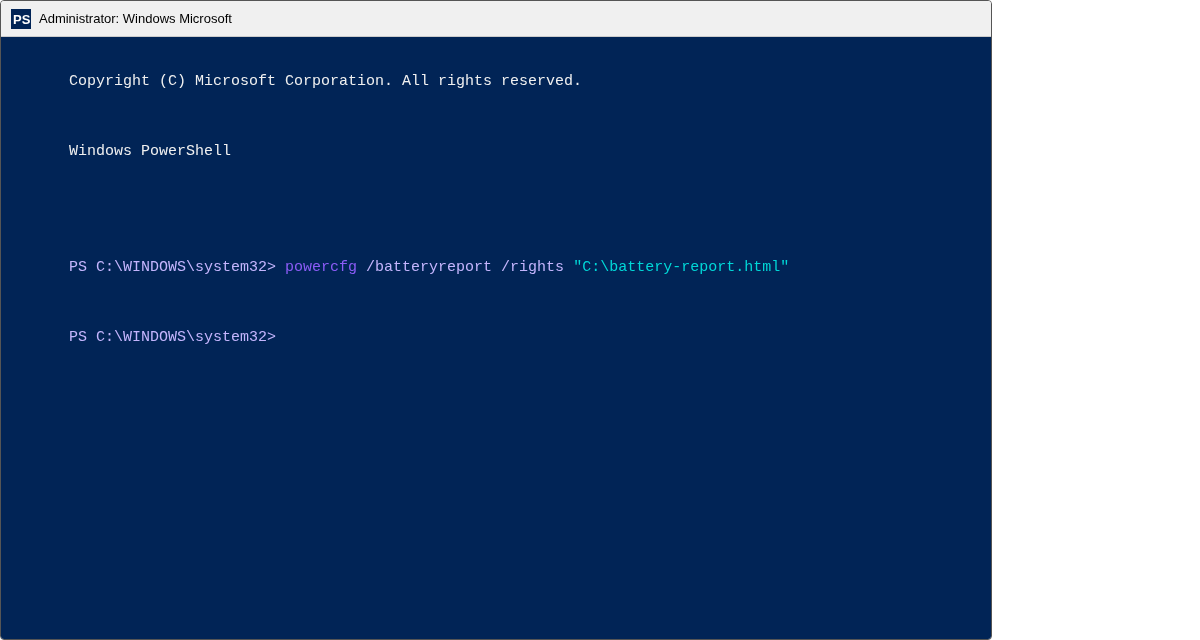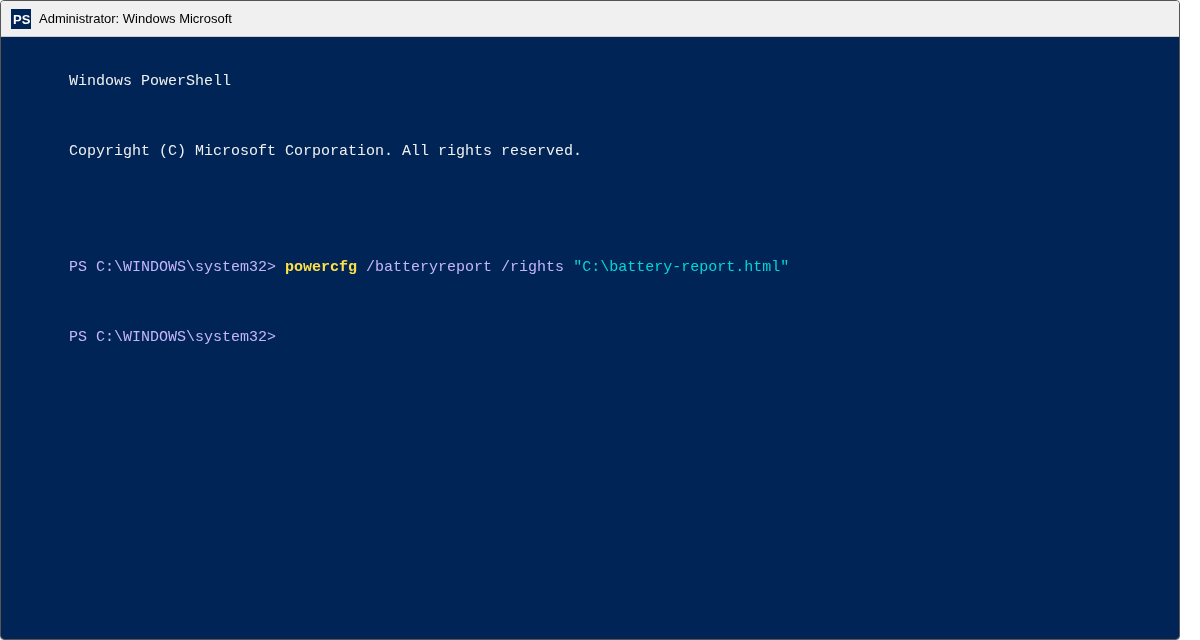--- a/index.html
+++ b/index.html
@@ -9,21 +9,21 @@
     }
 
     body {
       width: 1200px;
       height: 640px;
       overflow: hidden;
       font-family: 'Courier New', Courier, monospace;
     }
 
     .window {
-      width: 1180px;
+      width: 992px;
       height: 640px;
       display: flex;
       flex-direction: column;
       border: 1px solid #555;
       border-radius: 4px;
       overflow: hidden;
     }
 
     .title-bar {
       background-color: #f0f0f0;
@@ -62,22 +62,21 @@
 
     .line {
       white-space: pre;
     }
 
     .blank-line {
       height: 1.55em;
     }
 
     .yellow {
-      color: #fde047;
-      font-weight: bold;
+      color: #8b5cf6;
     }
 
     .cyan-string {
       color: #00d7d7;
     }
 
     .white {
       color: #c4b5fd;
     }
   </style>
@@ -90,25 +89,25 @@
     <svg class="title-bar-icon" viewBox="0 0 20 20" xmlns="http://www.w3.org/2000/svg">
       <rect width="20" height="20" fill="#012456"></rect>
       <text x="2" y="15" font-family="Arial" font-size="13" font-weight="bold" fill="white">PS</text>
     </svg>
     <span class="title-bar-text">Administrator: Windows Microsoft</span>
   </div>
 
   <div class="terminal">
 
     <div class="line">
-      <span>Windows PowerShell</span>
+      <span>Copyright (C) Microsoft Corporation. All rights reserved.</span>
     </div>
 
     <div class="line">
-      <span>Copyright (C) Microsoft Corporation. All rights reserved.</span>
+      <span>Windows PowerShell</span>
     </div>
 
     <div class="blank-line"></div>
 
 
     <div class="blank-line"></div>
 
     <div class="line">
       <span class="white">PS C:\WINDOWS\system32&gt; </span><span class="yellow">powercfg</span><span class="white"> /batteryreport /rights </span><span class="cyan-string">"C:\battery-report.html"</span>
     </div>

